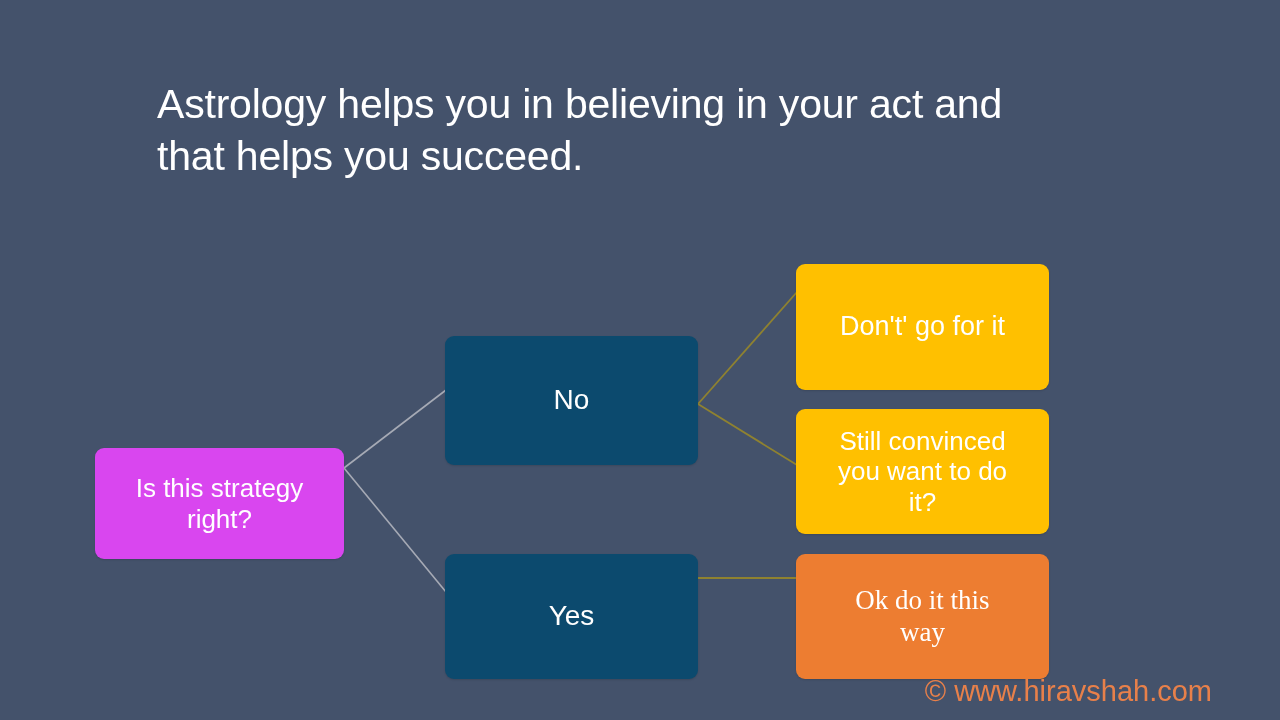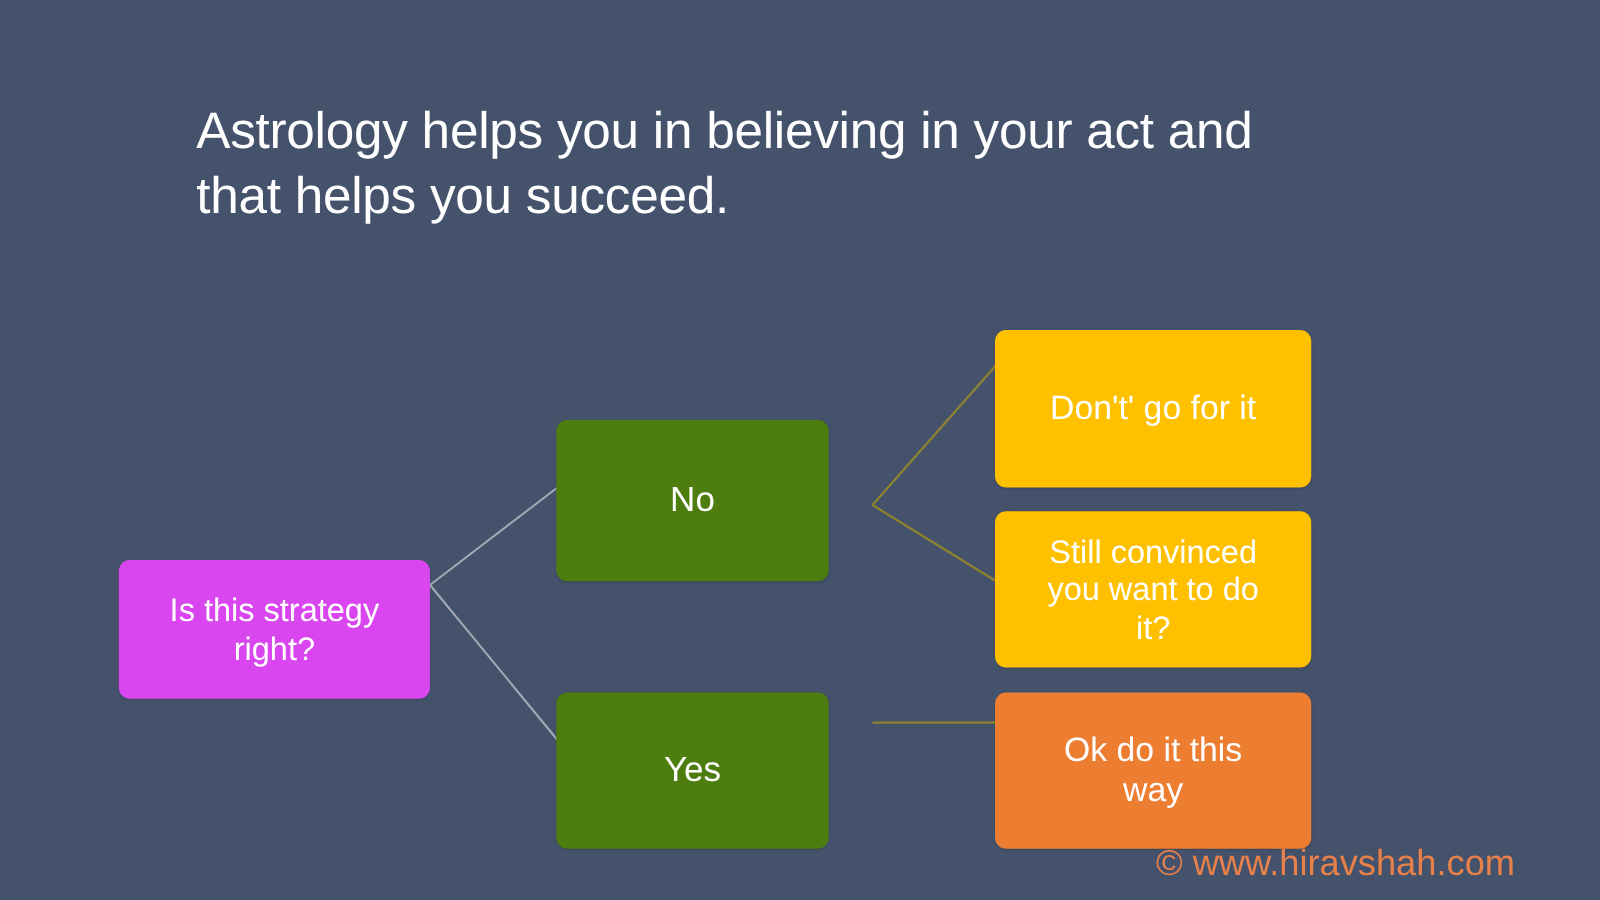--- a/index.html
+++ b/index.html
@@ -66,24 +66,24 @@
     left: 95px;
     top: 412px;
     width: 249px;
     height: 111px;
     background: #d946ef;
     font-size: 26px;
   }
 
   
   .node-branch {
-    background: #4d7c0f;
+    background: #0c4a6e;
     font-size: 28px;
     left: 445px;
-    width: 218px;
+    width: 253px;
   }
   #node-no  { top: 300px; height: 129px; }
   #node-yes { top: 518px; height: 125px; }
 
   
   .node-outcome-yellow {
     background: #ffc000;
     left: 796px;
     width: 253px;
     font-size: 27px;
@@ -92,20 +92,21 @@
   #node-still   { top: 373px; height: 125px; font-size: 26px; }
 
   
   #node-ok {
     left: 796px;
     top: 518px;
     width: 253px;
     height: 125px;
     background: #ed7d31;
     font-size: 27px;
+    font-family: Liberation Serif, serif;
   }
 
   
   #footer {
     position: absolute;
     right: 68px;
     bottom: 12px;
     color: #e8804a;
     font-size: 29px;
     font-weight: 400;

